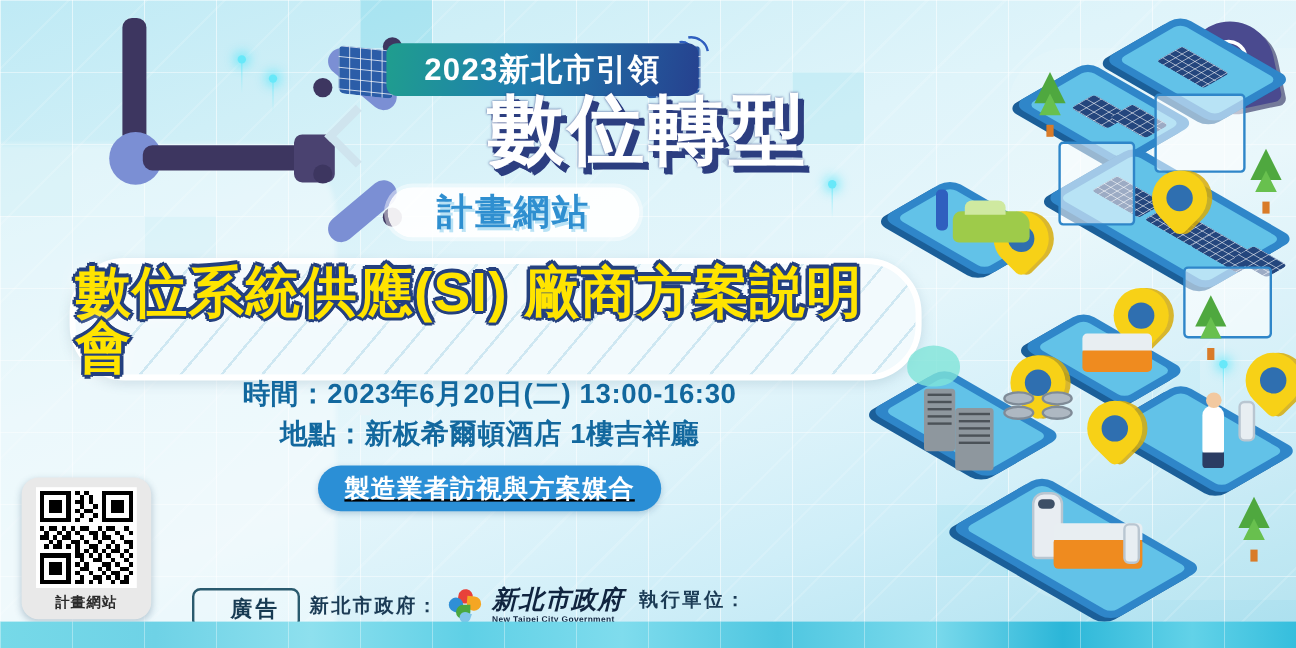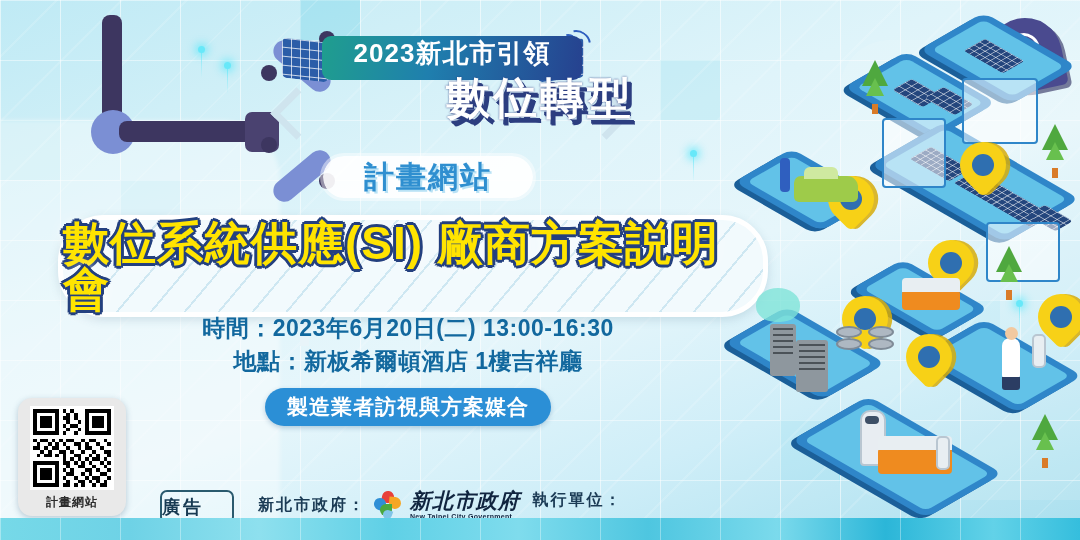--- a/index.html
+++ b/index.html
@@ -80,27 +80,27 @@
     background:#2b5da8;
     background-image:linear-gradient(to right,rgba(255,255,255,.75) 1px,transparent 1px),
                      linear-gradient(to bottom,rgba(255,255,255,.75) 1px,transparent 1px);
     background-size:9px 9px;}
   .panel.pl{left:282px;transform:skewY(6deg);}
   .panel.pr{left:538px;transform:skewY(-6deg);}
 
   .tagline{
     position:absolute;left:322px;top:22px;width:260px;height:44px;border-radius:9px;
     background:linear-gradient(100deg,#1f9e8e 0%,#1f7fae 42%,#26418f 100%);
-    display:flex;align-items:flex-start;justify-content:center;
+    display:flex;align-items:center;justify-content:center;
   }
   .tagline span{color:#fff;font-size:26px;font-weight:700;letter-spacing:1px;}
 
   .bigtitle{
     position:absolute;left:0;right:0;top:62px;text-align:center;
-    font-size:44px;font-weight:700;line-height:1;letter-spacing:3px;color:#ffffff;
+    font-size:64px;font-weight:700;line-height:1;letter-spacing:3px;color:#ffffff;
     text-shadow:4px 5px 0 #2c3e80, 5px 6px 0 #2c3e80, 0 0 2px #2c3e80;
   }
 
   .subpill{
     position:absolute;left:323px;top:142px;width:210px;height:42px;border-radius:21px;
     background:rgba(255,255,255,.92);display:flex;align-items:center;justify-content:center;
     box-shadow:0 0 0 3px rgba(255,255,255,.45);
   }
   .subpill span{
     font-size:30px;font-weight:700;letter-spacing:2px;color:#2f8fd0;
@@ -122,42 +122,42 @@
       -2px -2px 0 #24407f, 2px -2px 0 #24407f, -2px 2px 0 #24407f, 2px 2px 0 #24407f,
       0 -3px 0 #24407f, 0 3px 0 #24407f, -3px 0 0 #24407f, 3px 0 0 #24407f,
       0 0 10px rgba(255,255,255,.95), 0 0 18px rgba(255,255,255,.8);
   }
 
   
   .info{position:absolute;left:58px;top:312px;width:700px;text-align:center;color:#12689e;}
   .info .line{font-size:23px;font-weight:700;letter-spacing:.5px;line-height:1.42;}
 
   
-  .pills{position:absolute;left:58px;top:388px;width:700px;display:flex;justify-content:center;gap:30px;}
+  .pills{position:absolute;left:58px;top:388px;width:700px;display:flex;justify-content:center;gap:30px;text-decoration:underline;}
   .pill{
     height:38px;border-radius:19px;display:flex;align-items:center;justify-content:center;
     padding:0 22px;color:#fff;font-size:21px;font-weight:700;letter-spacing:1px;
     box-shadow:0 2px 5px rgba(20,80,130,.25);
   }
   .pill.a{background:#2b8fd6;}
   .pill.b{background:#1161a8;}
 
   
   .qr-card{
     position:absolute;left:18px;top:398px;width:108px;height:118px;border-radius:14px;
     background:#e9e9e9;box-shadow:0 2px 6px rgba(40,80,110,.28);
     display:flex;flex-direction:column;align-items:center;padding-top:8px;box-sizing:border-box;
   }
   .qr{width:84px;height:84px;background:#fff;padding:3px;box-sizing:border-box;}
   .qr svg{display:block;width:100%;height:100%;}
   .qr-label{font-size:12px;font-weight:700;color:#2b2b2b;margin-top:4px;letter-spacing:1px;}
 
   .adbadge{
     position:absolute;left:160px;top:490px;width:70px;height:30px;border-radius:7px;
-    border:2px solid #2a5a6e;display:flex;align-items:center;
+    border:2px solid #2a5a6e;display:flex;align-items:center;justify-content:center;padding-left:16px;
   }
   .adbadge span{font-size:18px;font-weight:700;color:#173a52;letter-spacing:3px;}
 
   .org{position:absolute;top:490px;display:flex;align-items:center;gap:8px;}
   .org .lbl{font-size:16px;font-weight:700;color:#1b3b55;letter-spacing:2px;}
   .org-host{left:258px;}
   .org-exec{left:510px;flex-direction:column;}
 
   .ntpc-logo{width:28px;height:28px;position:relative;}
   .petal{position:absolute;width:12px;height:12px;border-radius:50% 50% 50% 0;}

